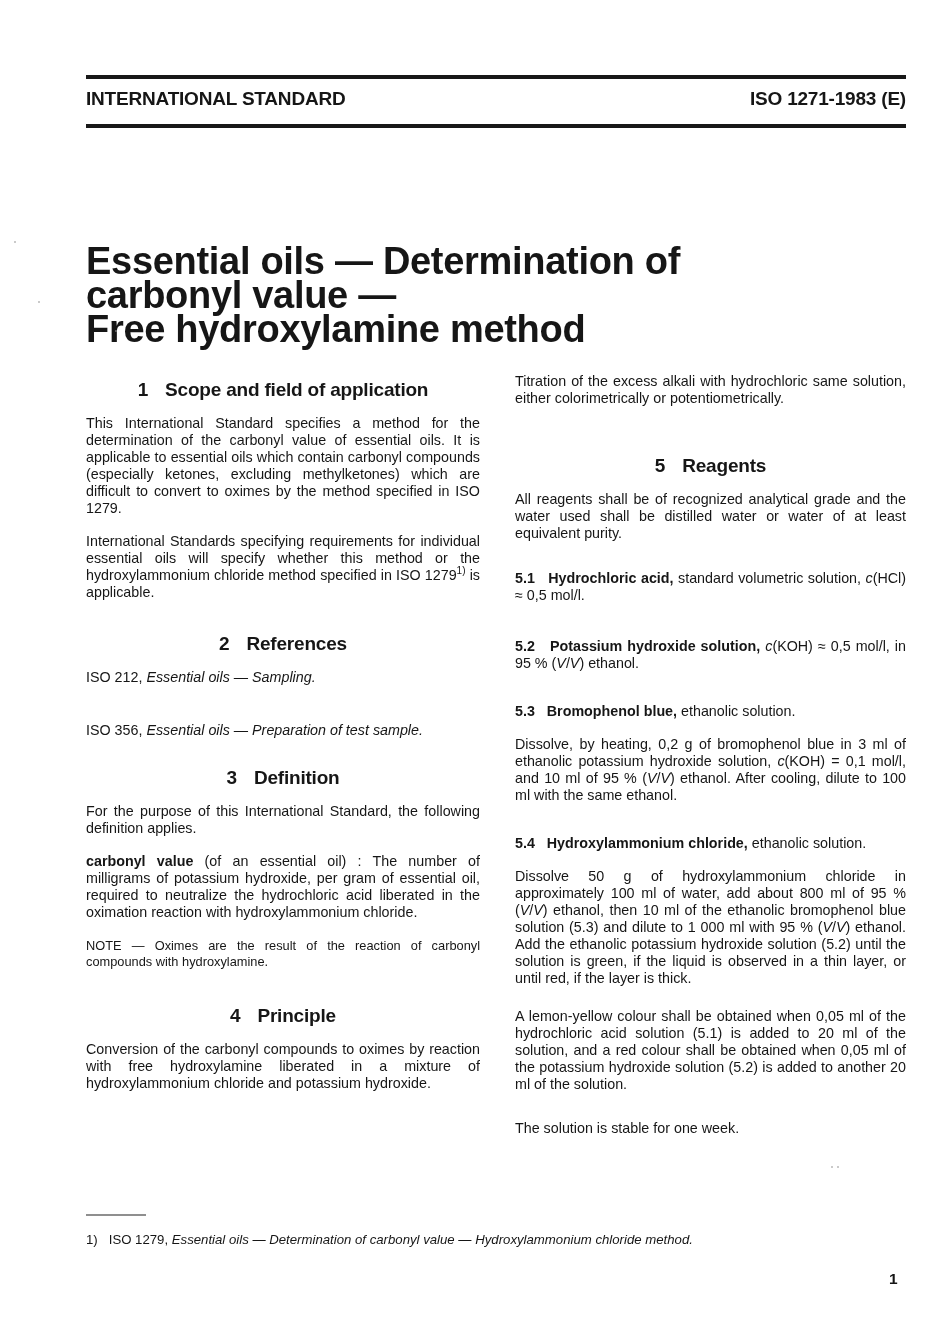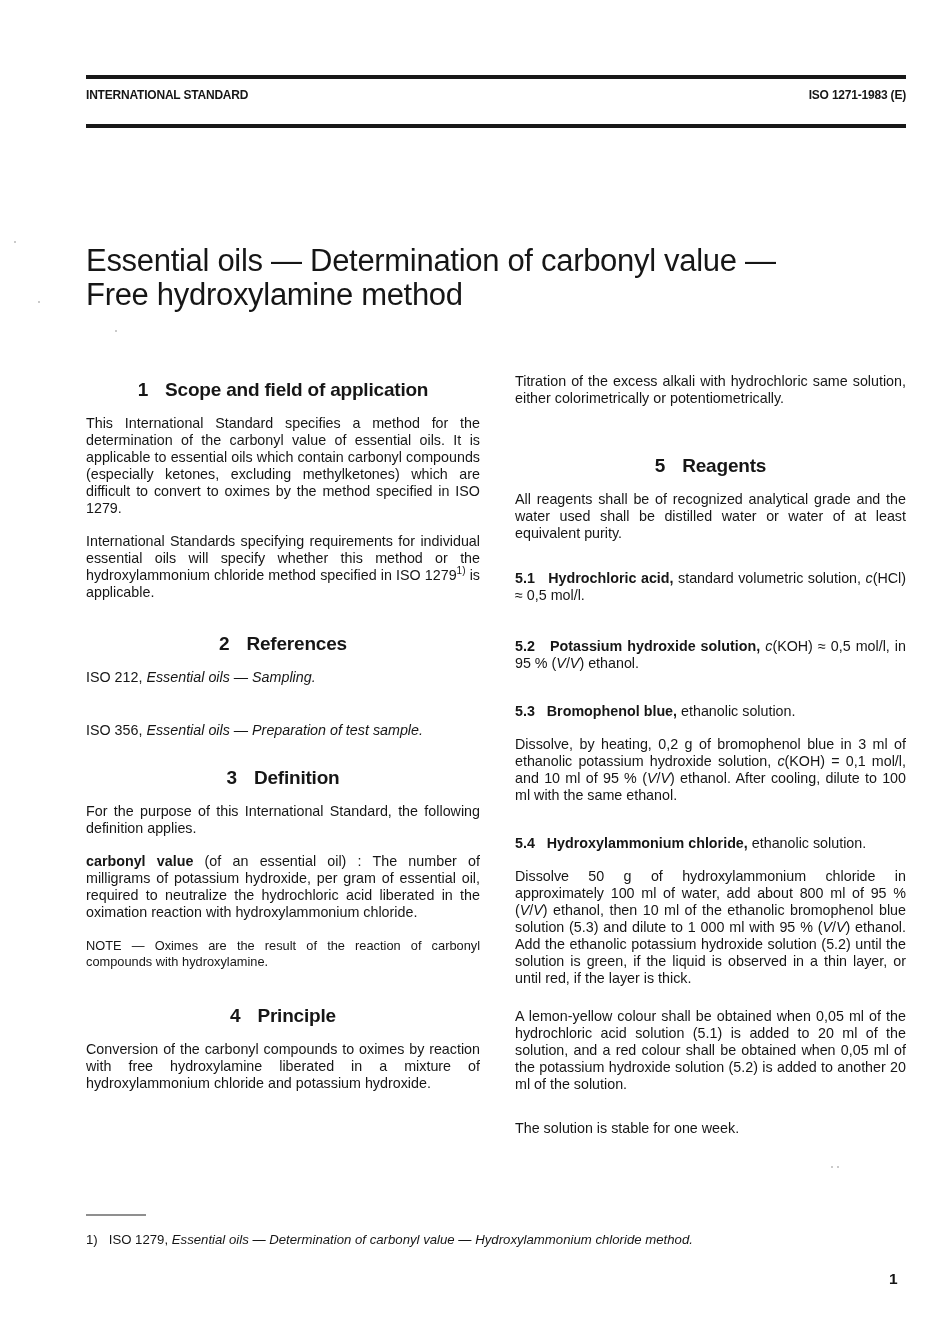--- a/index.html
+++ b/index.html
@@ -8,26 +8,26 @@
     font-family:"Liberation Sans",sans-serif;color:#161616;overflow:hidden;
   }
   .page{position:absolute;inset:0;background:#fff;}
   
   .rule{position:absolute;left:86px;width:820px;height:4px;background:#181818;}
   .rule-top{top:75px;}
   .rule-bottom{top:124px;}
   .header-row{
     position:absolute;left:86px;top:88px;width:820px;
     display:flex;justify-content:space-between;align-items:baseline;
-    font-weight:bold;font-size:12px;letter-spacing:-0.2px;
+    font-weight:bold;font-size:19px;letter-spacing:-0.2px;
   }
   
   .doc-title{
     position:absolute;left:86px;top:244px;width:760px;
-    font-size:31px;font-weight:normal;line-height:34px;letter-spacing:-0.3px;
+    font-size:38px;font-weight:bold;line-height:34px;letter-spacing:-0.3px;
   }
   
   .col{position:absolute;top:370px;font-size:14.3px;line-height:17px;text-align:justify;}
   .col-left{left:86px;width:394px;}
   .col-right{left:515px;top:373px;width:391px;}
   .sec-heading{
     font-size:19px;font-weight:bold;line-height:22px;margin:9px 0 14px;
     text-align:center;letter-spacing:-0.2px;
   }
   .sec-heading .num{display:inline-block;margin-right:17px;}

